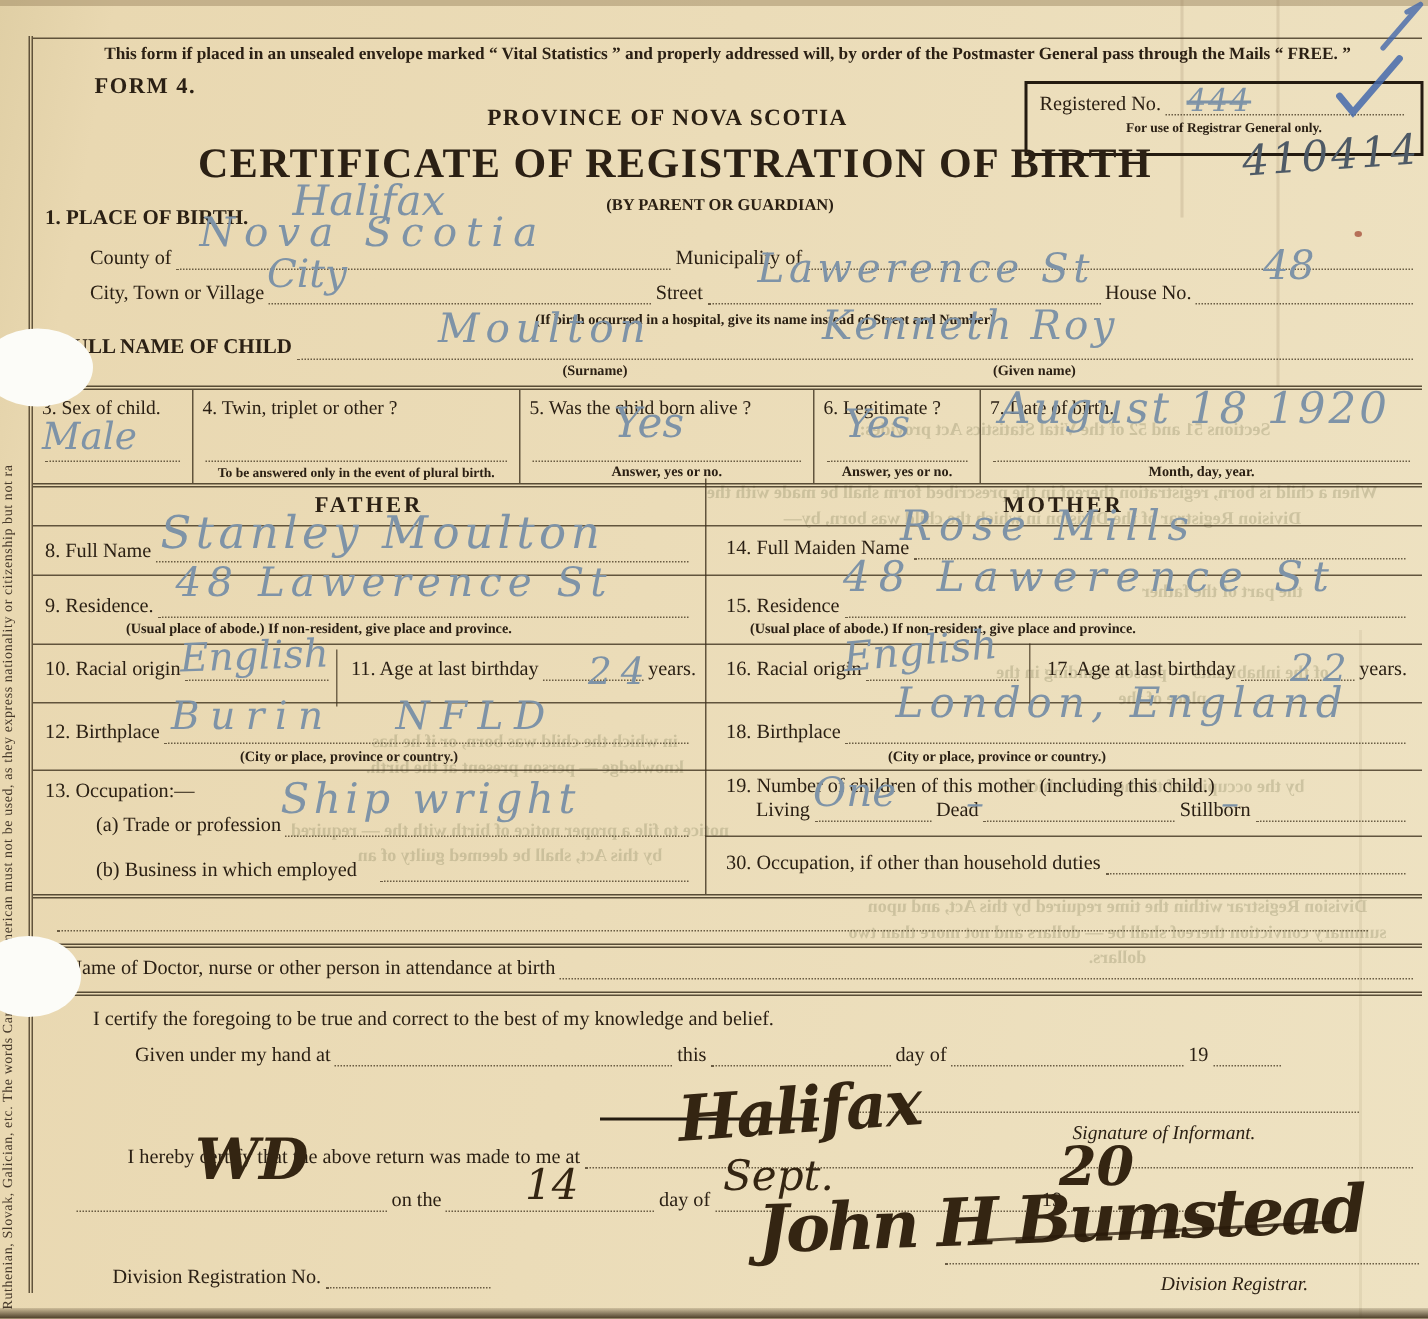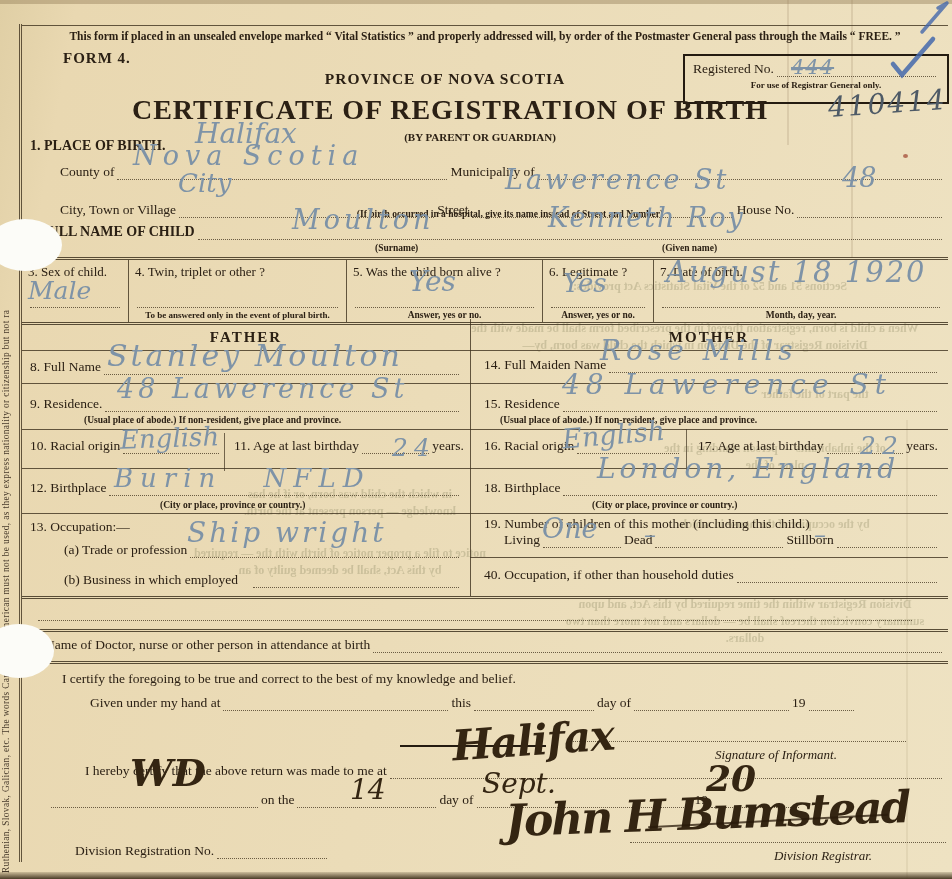--- a/index.html
+++ b/index.html
@@ -85,21 +85,21 @@
   <div class="hw" style="left:195px;top:120px;font-size:28px;">Halifax</div>
 
   <div class="r" style="left:60px;top:164px;width:885px;height:16px;">
     <span class="t">County of</span>
     <span class="lf" style="width:330px;"></span>
     <span class="t">Municipality of</span>
     <span class="l"></span>
   </div>
   <div class="hw" style="left:133px;top:142px;font-size:27px;letter-spacing:6px;">Nova Scotia</div>
 
-  <div class="r" style="left:60px;top:202px;width:885px;height:16px;">
+  <div class="r" style="left:60px;top:187px;width:885px;height:16px;">
     <span class="t">City, Town or Village</span>
     <span class="lf" style="width:255px;"></span>
     <span class="t">Street</span>
     <span class="lf" style="width:262px;"></span>
     <span class="t">House No.</span>
     <span class="l"></span>
   </div>
   <div class="hw" style="left:178px;top:170px;font-size:26px;">City</div>
   <div class="hw" style="left:505px;top:166px;font-size:27px;letter-spacing:3px;">Lawerence St</div>
   <div class="hw" style="left:842px;top:164px;font-size:27px;">48</div>
@@ -240,21 +240,21 @@
       <span class="t">Dead</span>
       <span class="lf" style="width:128px;"></span>
       <span class="t">Stillborn</span>
       <span class="l"></span>
     </div>
     <div class="hw" style="left:520px;top:196px;font-size:27px;">One</div>
     <div class="hw" style="left:622px;top:204px;font-size:24px;">–</div>
     <div class="hw" style="left:792px;top:204px;font-size:24px;">–</div>
 
     <div class="r" style="left:462px;top:249px;width:456px;height:15px;">
-      <span class="t">40.  Occupation, if other than household duties</span>
+      <span class="t">30.  Occupation, if other than household duties</span>
       <span class="l"></span>
     </div>
   </div>
 
   <div class="r" style="left:35px;top:605px;width:880px;height:16px;">
     <span class="l"></span>
   </div>
   <div class="dbl" style="left:22px;top:629px;width:926px;"></div>
 
   <div class="r" style="left:45px;top:638px;width:900px;height:15px;">

